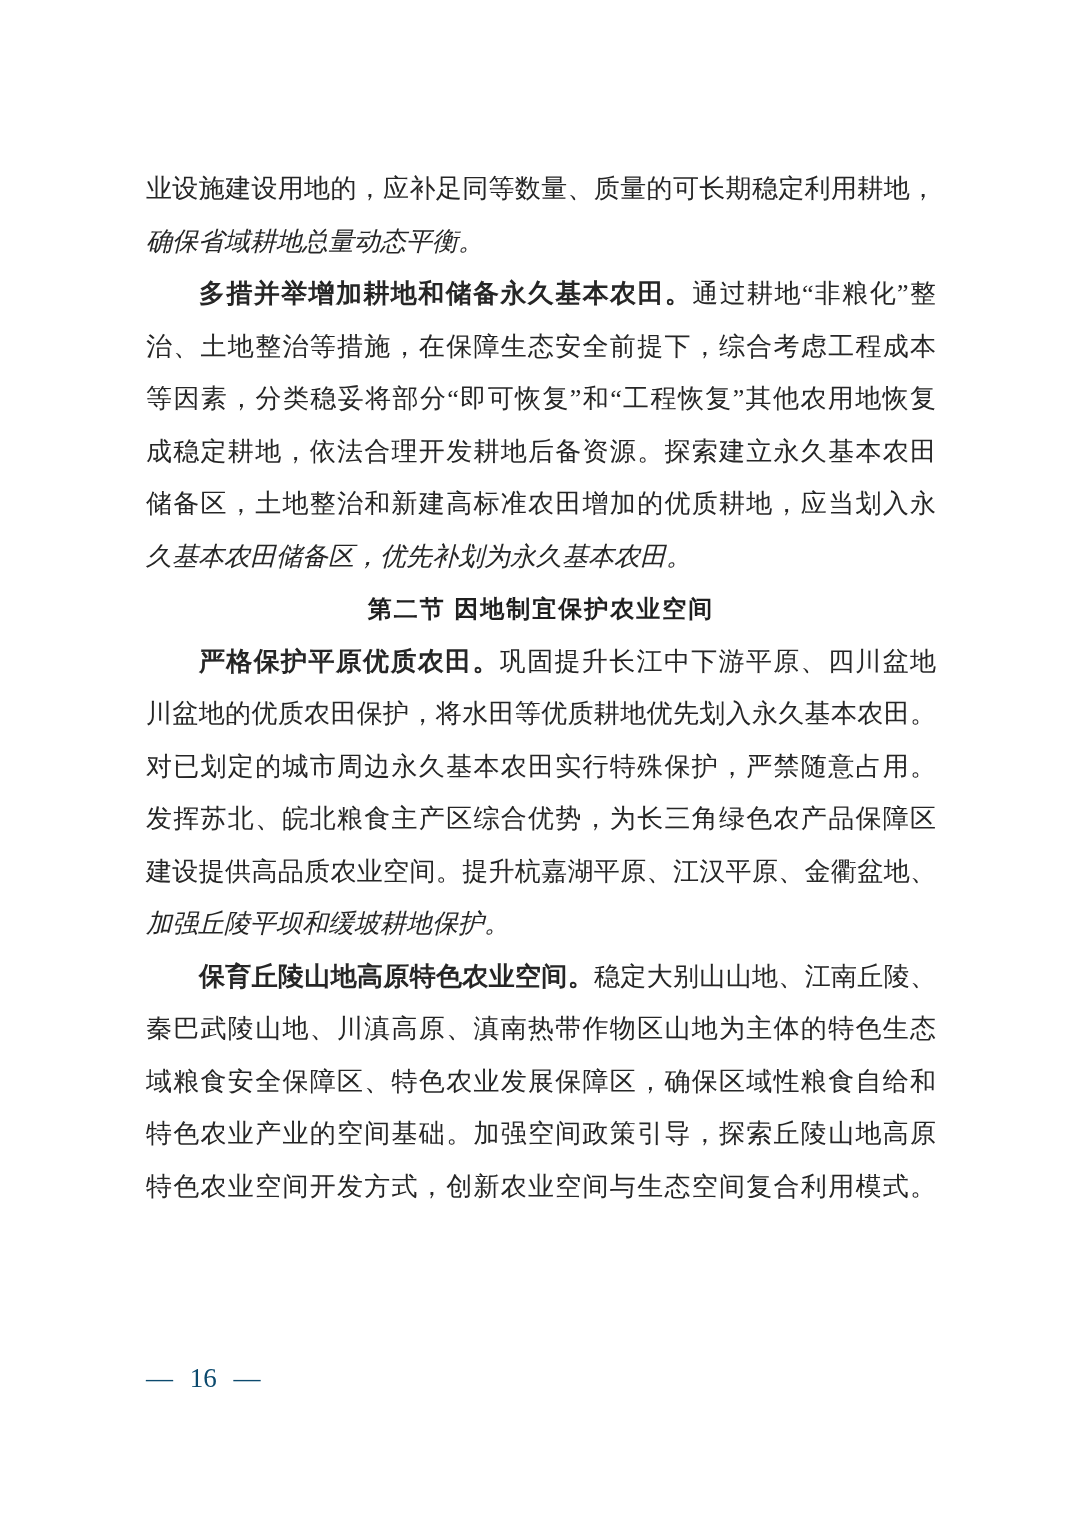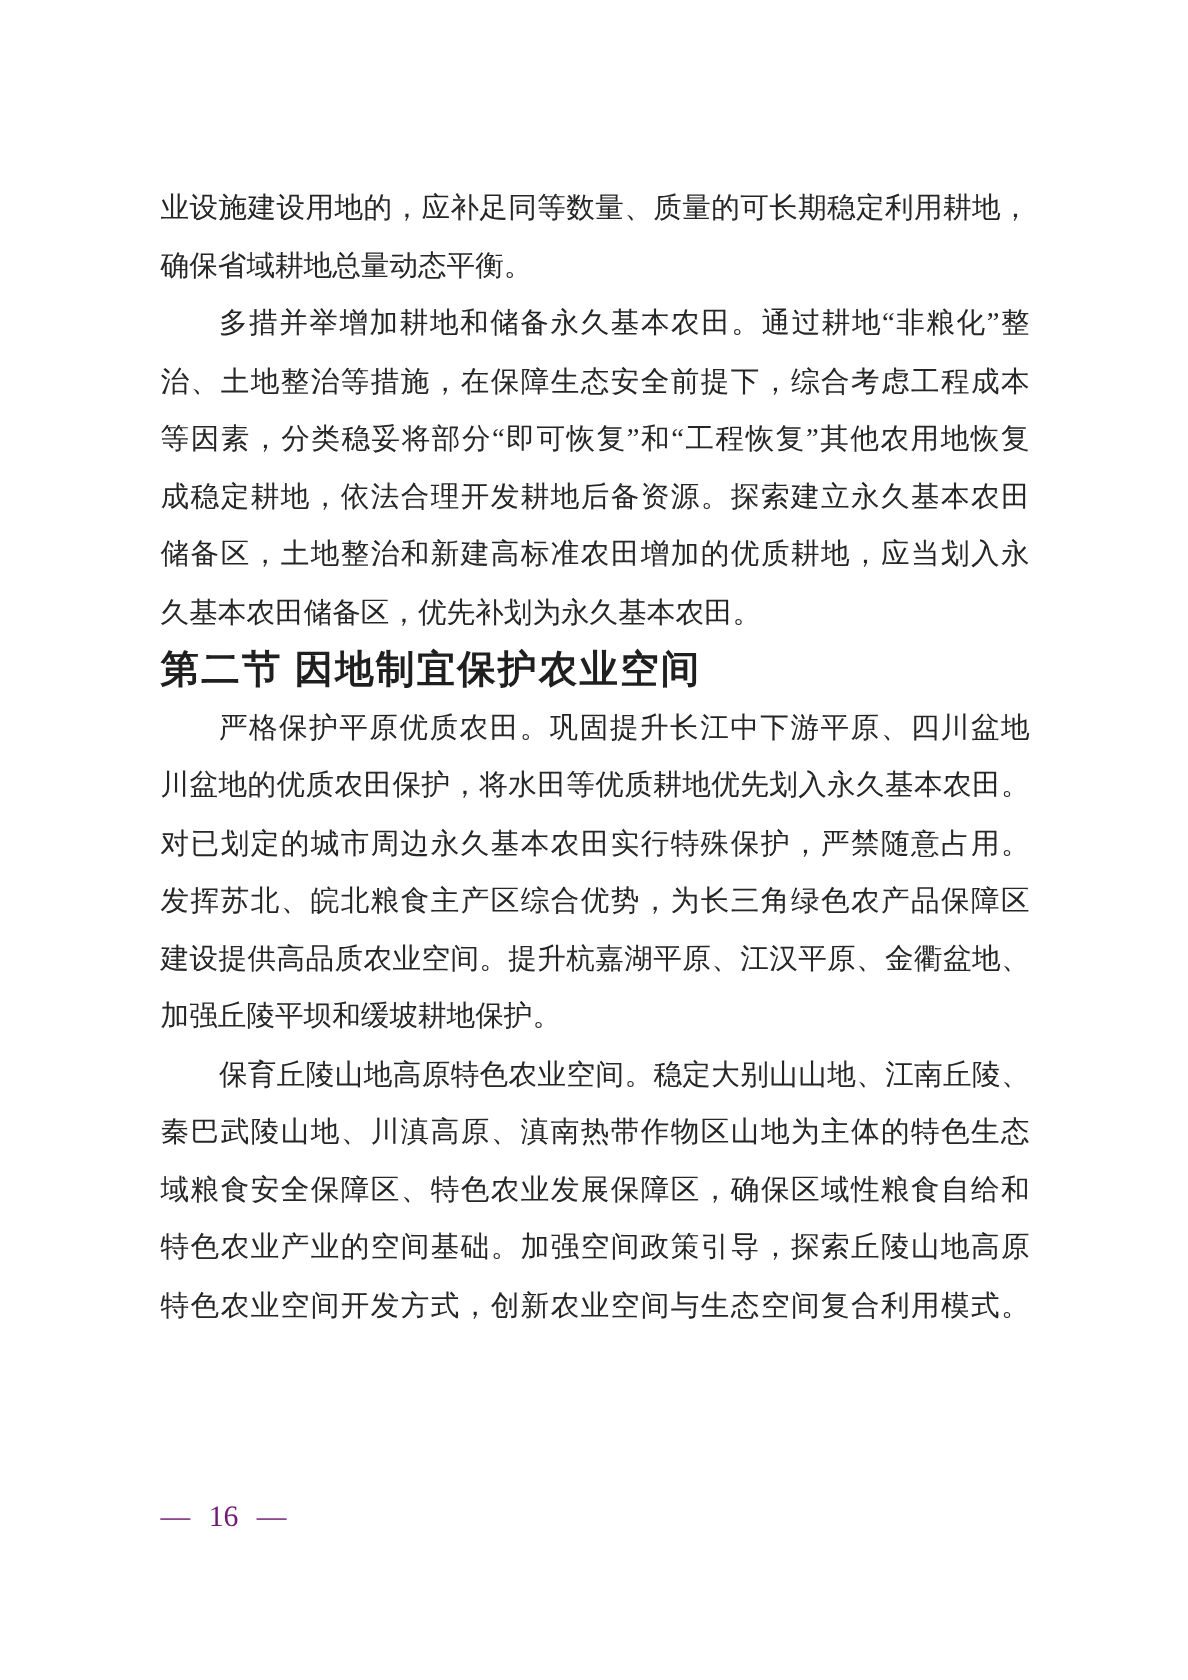--- a/index.html
+++ b/index.html
@@ -26,45 +26,46 @@
     height: 52.5px;
     line-height: 52.5px;
     font-size: 26px;
     text-align: justify;
     text-align-last: justify;
     text-justify: inter-character;
     letter-spacing: 0;
   }
   .line.short {
     text-align-last: left;
+    font-style: italic;
   }
   .line.indent {
     text-indent: 53px;
   }
   .seg-bold {
-    font-weight: normal;
+    font-weight: bold;
   }
   .heading {
     height: 52.5px;
     line-height: 52.5px;
-    font-size: 35px;
+    font-size: 24px;
     font-weight: 700;
     letter-spacing: 2px;
-    text-align: left;
-    font-family: Liberation Serif, serif;
+    text-align: center;
+    font-family: Liberation Sans, sans-serif;
     color: #1f1f1f;
   }
   .footer {
     position: absolute;
     left: 146px;
     top: 1352px;
     height: 52px;
     line-height: 52px;
     font-size: 27px;
-    color: #701a75;
+    color: #0c4a6e;
     word-spacing: 10px;
   }
 </style>
 </head>
 <body>
 
 <div class="page">
   <div class="doc-body">
       <div class="line"><span class="seg">业设施建设用地的，应补足同等数量、质量的可长期稳定利用耕地，</span></div>
       <div class="line short"><span class="seg">确保省域耕地总量动态平衡。</span></div>

